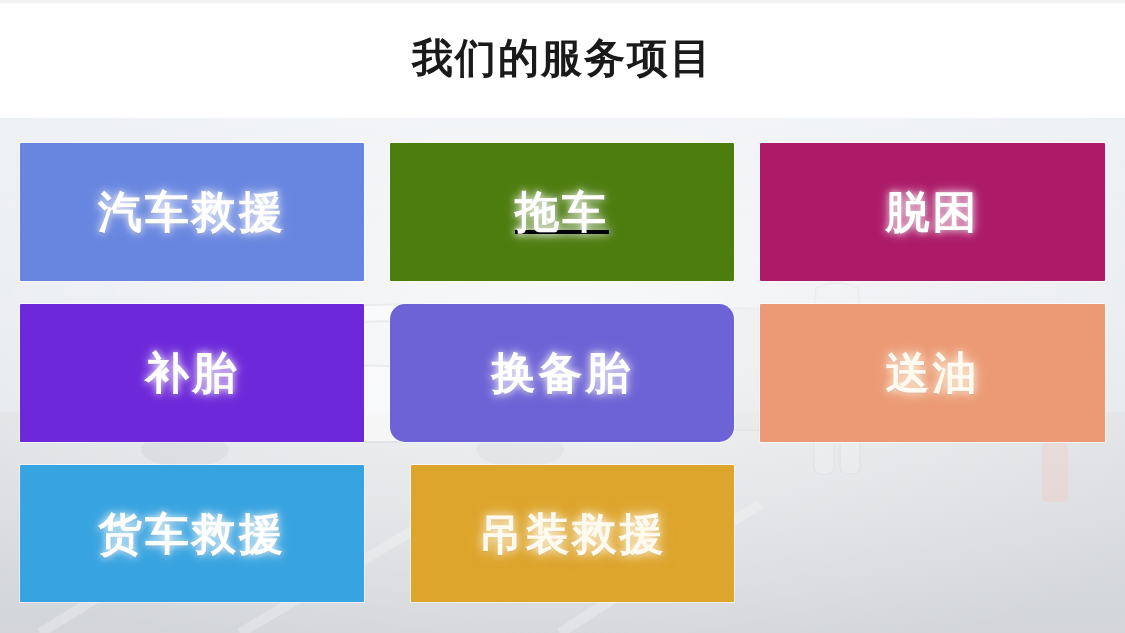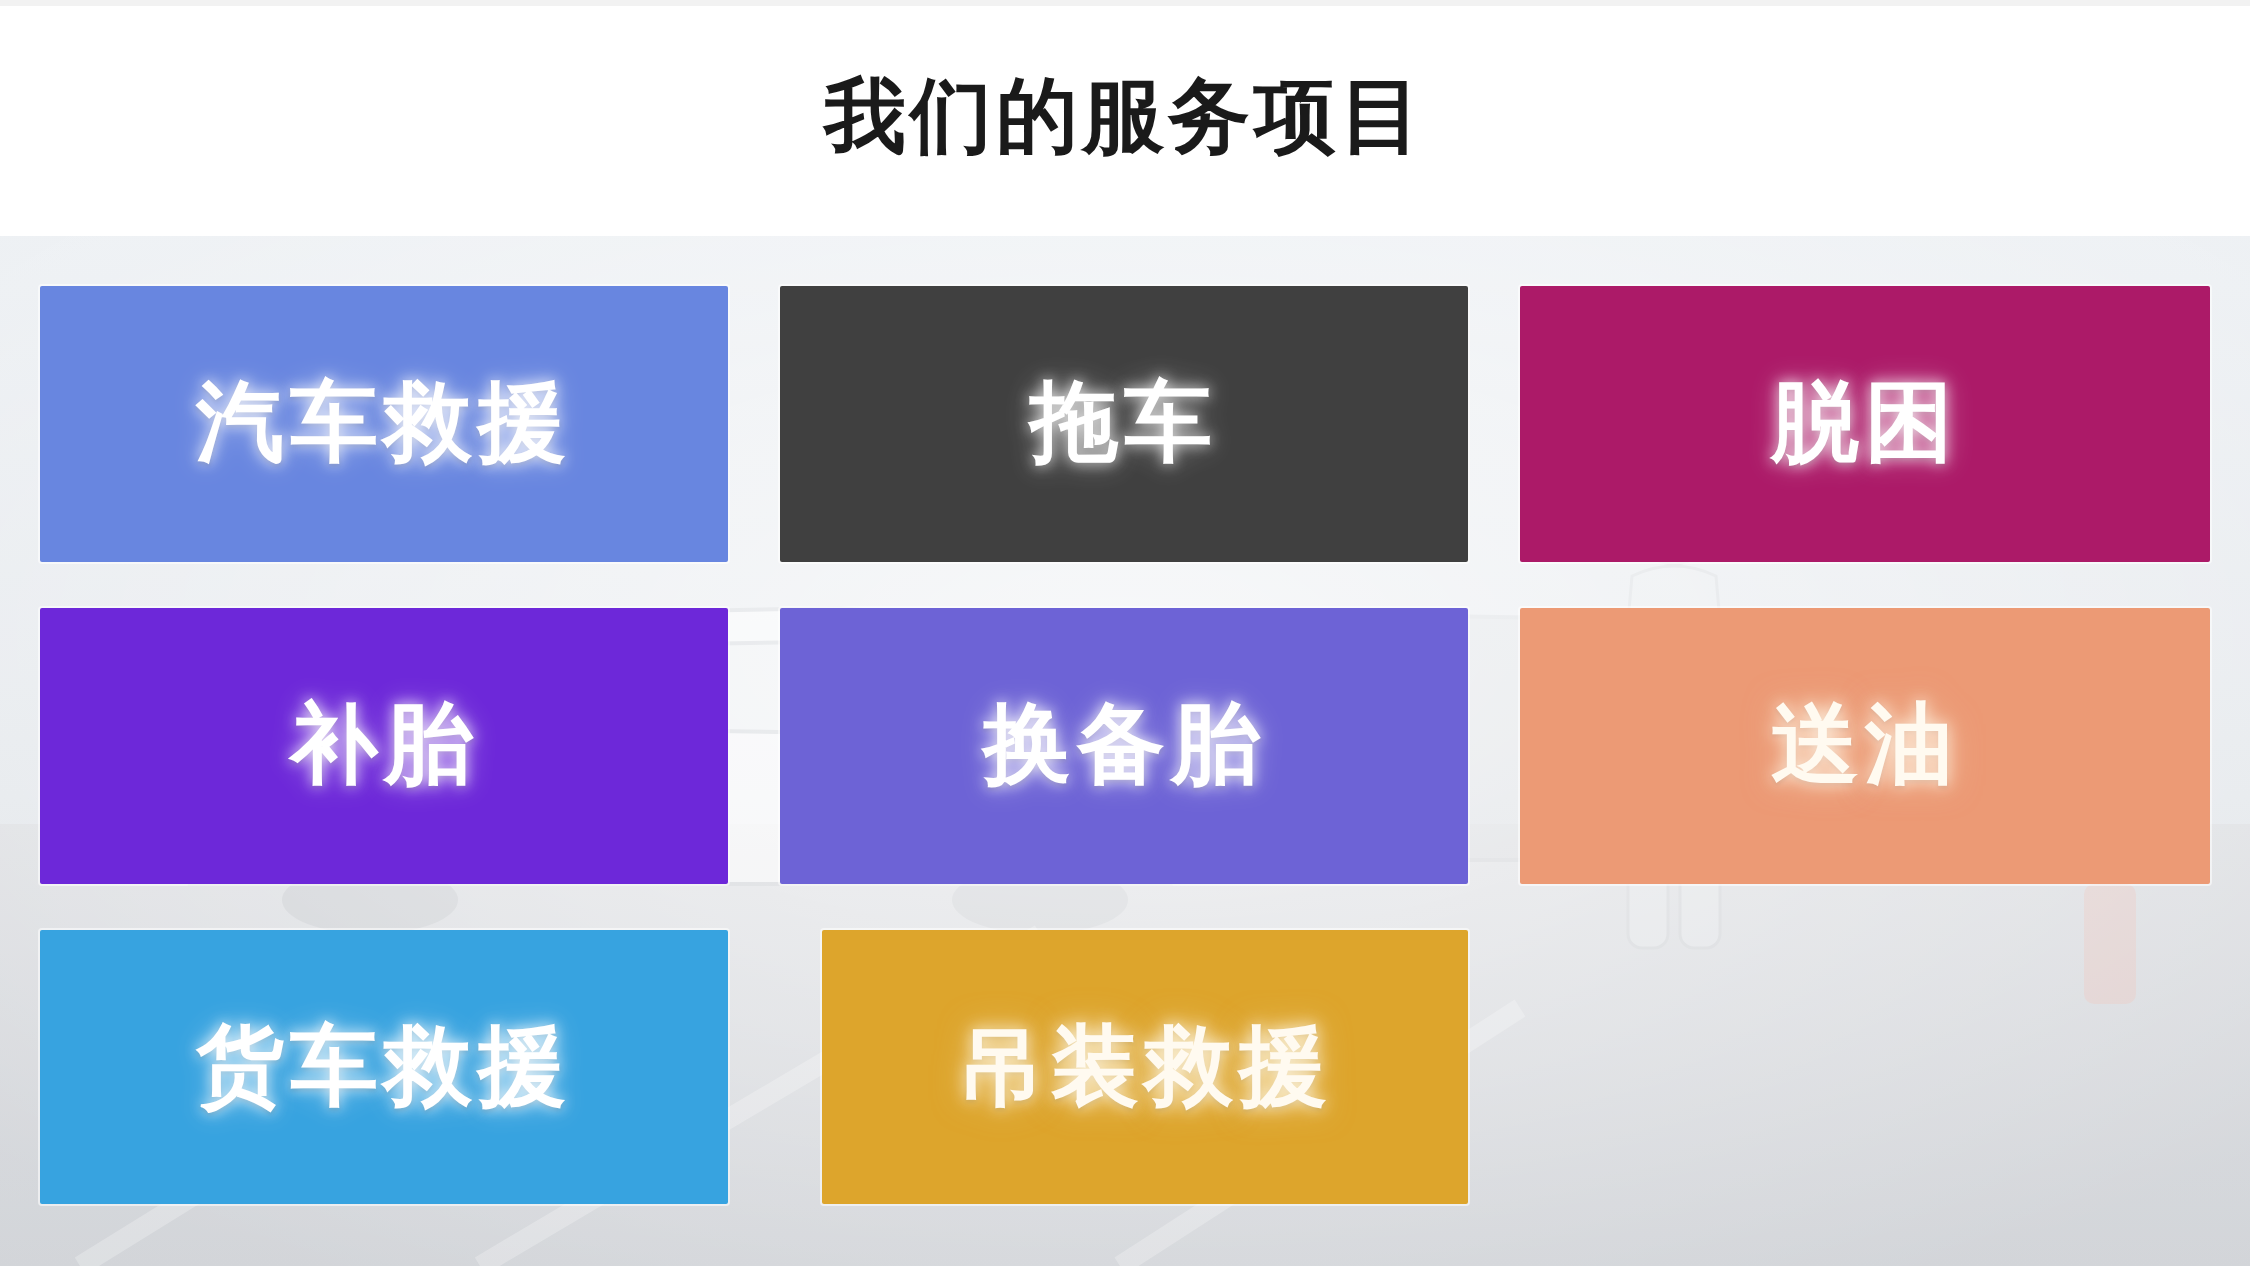--- a/index.html
+++ b/index.html
@@ -172,30 +172,30 @@
 
 <div id="top-hairline"></div>
 <div id="title-band"></div>
 
 <h1 id="page-title">我们的服务项目</h1>
 
 <div id="tile-grid">
     <div class="tile" style="background-color: rgb(104, 134, 224);">
       <span class="tile-label">汽车救援</span>
     </div>
-    <div class="tile" style="background-color: #404040;">
+    <div class="tile" style="background-color: #4d7c0f; text-decoration: underline;">
       <span class="tile-label">拖车</span>
     </div>
     <div class="tile" style="background-color: rgb(172, 26, 104);">
       <span class="tile-label">脱困</span>
     </div>
     <div class="tile" style="background-color: #6d28d9;">
       <span class="tile-label">补胎</span>
     </div>
-    <div class="tile" style="background-color: rgb(109, 99, 214);">
+    <div class="tile" style="background-color: rgb(109, 99, 214); border-radius: 15px;">
       <span class="tile-label">换备胎</span>
     </div>
     <div class="tile warm" style="background-color: rgb(236, 154, 117);">
       <span class="tile-label">送油</span>
     </div>
     <div class="tile" style="background-color: rgb(55, 163, 224);">
       <span class="tile-label">货车救援</span>
     </div>
     <div class="tile warm" style="background-color: rgb(221, 165, 44); margin-left: 21px;">
       <span class="tile-label">吊装救援</span>

